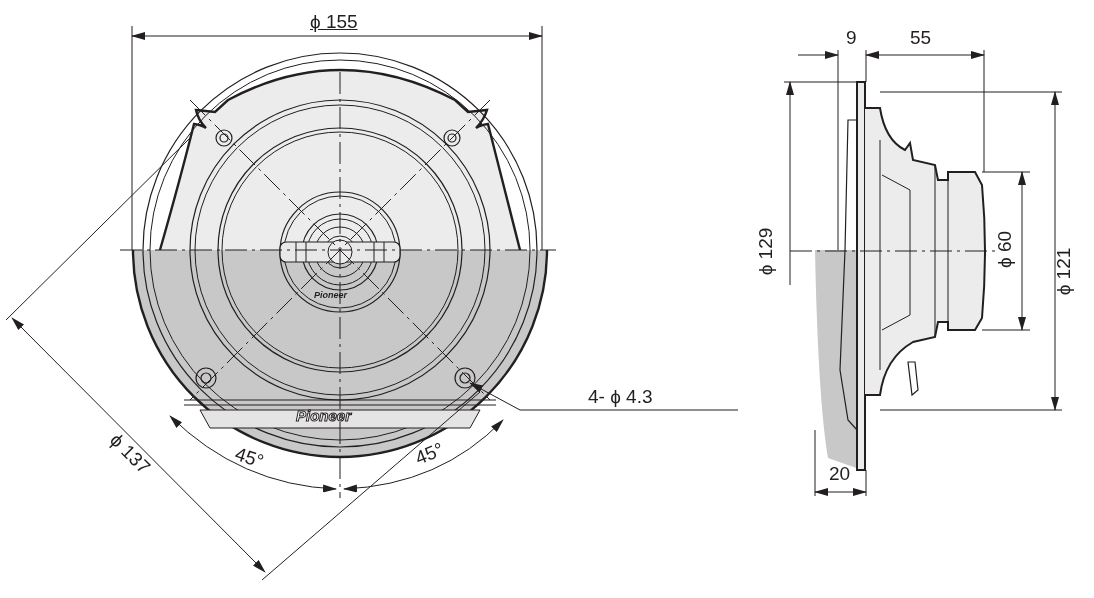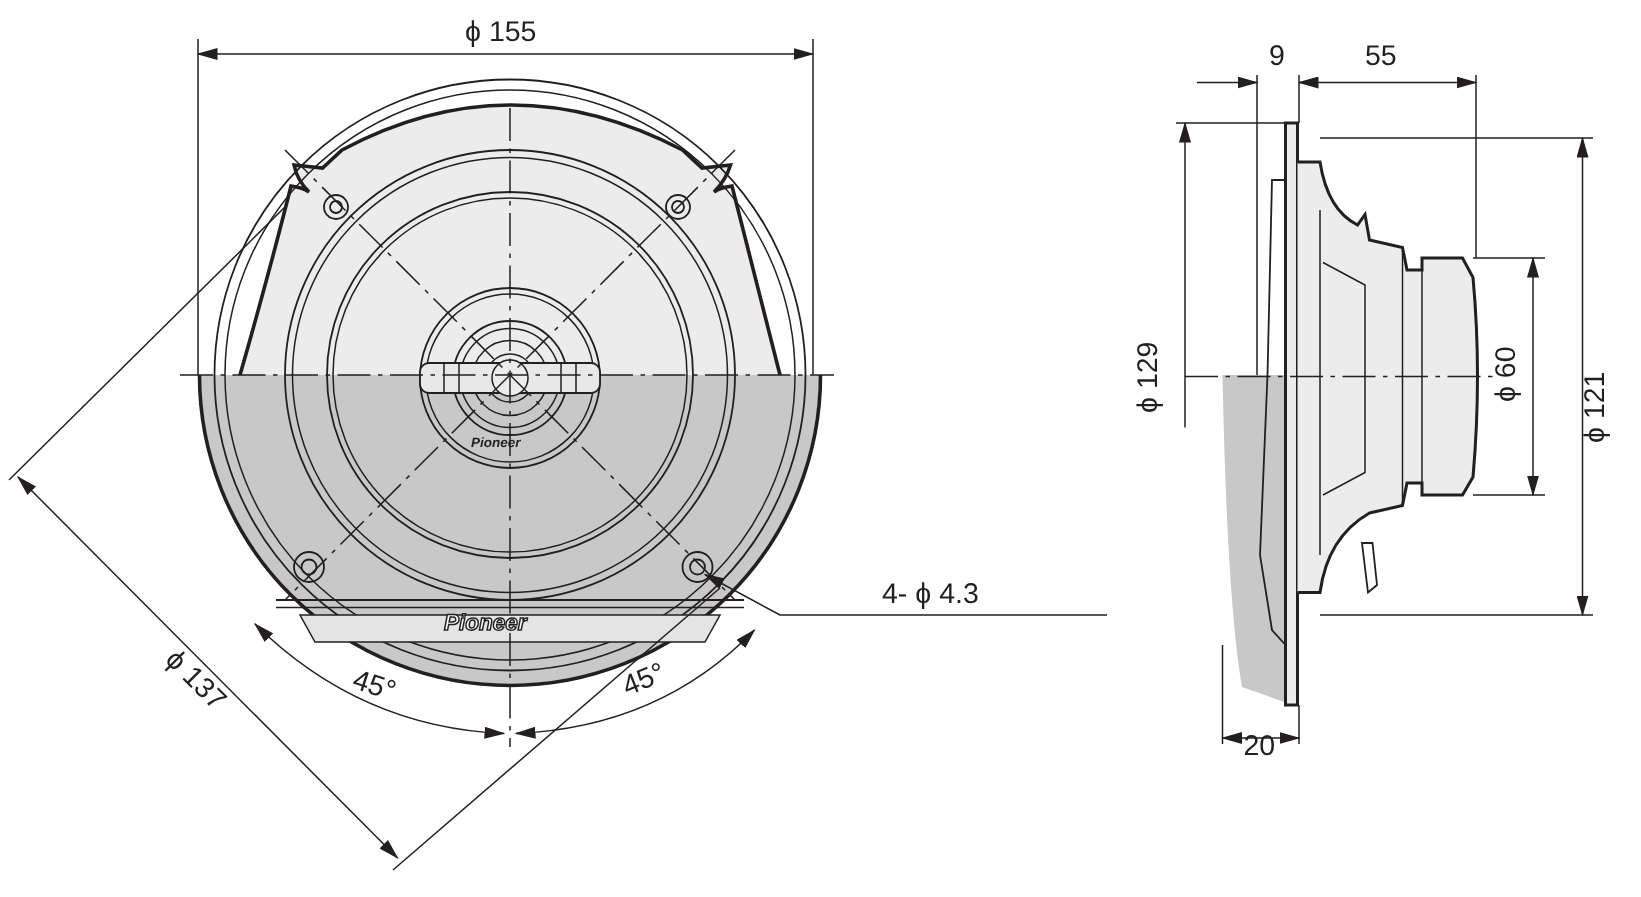--- a/index.html
+++ b/index.html
@@ -125,26 +125,26 @@
     <line x1="880" y1="92" x2="1062" y2="92" stroke-width="1"></line>
     <line x1="880" y1="410" x2="1062" y2="410" stroke-width="1"></line>
     <line x1="1055" y1="92" x2="1055" y2="410" stroke-width="1" marker-start="url(#ahs)" marker-end="url(#ah)"></line>
 
     <line x1="815" y1="430" x2="815" y2="496" stroke-width="1"></line>
     <line x1="866" y1="470" x2="866" y2="496" stroke-width="1"></line>
     <line x1="815" y1="492" x2="866" y2="492" stroke-width="1" marker-start="url(#ahs)" marker-end="url(#ah)"></line>
   </g>
 </svg>
 
-<span class="lbl" style="left:310px;top:12px;">ϕ 155</span>
+<span class="lbl" style="left:310px;top:12px;text-decoration:underline;">ϕ 155</span>
 <span class="lbl" style="left:120px;top:430px;transform:rotate(45deg);transform-origin:left top;">ϕ 137</span>
 <span class="lbl" style="left:235px;top:448px;transform:rotate(18deg);">45°</span>
 <span class="lbl" style="left:415px;top:444px;transform:rotate(-22deg);">45°</span>
 <span class="lbl" style="left:588px;top:387px;">4- ϕ 4.3</span>
 <span class="lbl" style="left:296px;top:408px;font-size:15px;font-style:italic;font-weight:bold;color:#fff;-webkit-text-stroke:1px #231f20;">Pioneer</span>
 <span class="lbl" style="left:314px;top:291px;font-size:9px;font-style:italic;font-weight:bold;">Pioneer</span>
 
 <span class="lbl" style="left:846px;top:28px;">9</span>
 <span class="lbl" style="left:910px;top:28px;">55</span>
 <span class="lbl" style="left:742px;top:242px;transform:rotate(-90deg);">ϕ 129</span>
 <span class="lbl" style="left:986px;top:240px;transform:rotate(-90deg);">ϕ 60</span>
 <span class="lbl" style="left:1040px;top:262px;transform:rotate(-90deg);">ϕ 121</span>
-<span class="lbl" style="left:829px;top:488px;text-align:center;">20</span>
+<span class="lbl" style="left:829px;top:464px;text-align:center;">20</span>
 
 </body></html>

